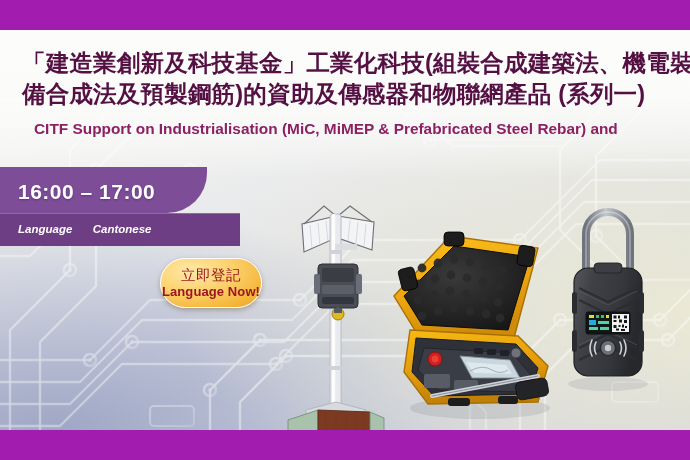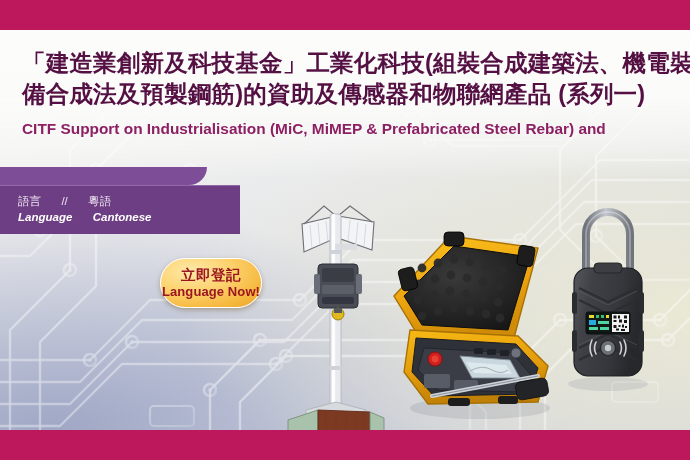--- a/index.html
+++ b/index.html
@@ -1,20 +1,20 @@
 <!DOCTYPE html>
 <html><head>
 <meta charset="utf-8">
 <style>
   html,body{margin:0;padding:0;}
   body{
     width:690px;height:460px;background:#ffffff;overflow:hidden;
     font-family:"Liberation Sans","DejaVu Sans",sans-serif;
   }
-  #stage{position:relative;width:690px;height:460px;background:#be185d;}
+  #stage{position:relative;width:690px;height:460px;background:#a21caf;}
 
   
   .banner{
     position:absolute;left:0;top:30px;width:690px;height:400px;overflow:hidden;
     background:
       radial-gradient(120% 90% at 100% 70%, rgba(236,234,212,.95) 0%, rgba(236,234,212,.55) 32%, rgba(236,234,212,0) 62%),
       radial-gradient(95% 80% at 8% 100%, rgba(146,155,190,.80) 0%, rgba(160,168,198,.45) 38%, rgba(160,168,198,0) 70%),
       linear-gradient(165deg,#fbfbfa 0%,#f2f2f0 22%,#e6e7ea 48%,#d2d6e2 72%,#cfd2dd 100%);
   }
   
@@ -26,21 +26,21 @@
   }
 
   
   .titles{position:absolute;left:22px;top:18px;width:660px;z-index:6;}
   .t-zh{
     font-weight:700;color:#551043;letter-spacing:.2px;
     font-size:23.5px;line-height:31px;margin:0;white-space:nowrap;
   }
   .t-en{
     font-weight:700;color:#8d1f63;font-size:15.4px;line-height:22px;
-    margin:8px 0 0 0;max-width:620px;
+    margin:8px 0 0 12px;max-width:620px;
   }
 
   
   .panel{position:absolute;left:0;top:137px;width:240px;z-index:7;}
   .panel-top{
     background:#7d4d98;border-bottom-right-radius:40px;
     padding:10px 14px 8px 18px;width:207px;box-sizing:border-box;
   }
   .date{
     color:#ffffff;font-weight:700;font-size:30px;line-height:36px;
@@ -61,21 +61,21 @@
   
   .register{
     position:absolute;left:160px;top:228px;z-index:9;
     width:100px;height:48px;border-radius:26px;
     background:radial-gradient(ellipse at 30% 25%, #ffe9a8 0%, #fdd472 38%, #f5b73c 76%, #e8a32a 100%);
     border:1.5px solid #ffffff;
     box-shadow:0 2px 5px rgba(90,60,10,.35);
     display:flex;flex-direction:column;align-items:center;justify-content:center;
     cursor:pointer;
   }
-  .register .zh{color:#9c1622;font-weight:700;font-size:14.5px;line-height:17px;letter-spacing:.5px;text-align:right;}
+  .register .zh{color:#9c1622;font-weight:400;font-size:14.5px;line-height:17px;letter-spacing:.5px;text-align:right;}
   .register .en{color:#9c1622;font-weight:700;font-size:13px;line-height:15px;letter-spacing:.1px;}
 
   
   .prod{position:absolute;z-index:4;}
   .prod svg{display:block;}
   #mast{left:278px;top:168px;}
   #case{left:388px;top:196px;}
   #lock{left:548px;top:158px;}
 </style>
 </head>
@@ -381,29 +381,23 @@
     </div>
 
     <div class="titles">
       <div class="t-zh">「建造業創新及科技基金」工業化科技(組裝合成建築法、機電裝</div>
       <div class="t-zh">備合成法及預製鋼筋)的資助及傳感器和物聯網產品 (系列一)</div>
       <div class="t-en">CITF Support on Industrialisation (MiC, MiMEP &amp; Prefabricated Steel Rebar) and</div>
     </div>
 
     <div class="panel">
       <div class="panel-top">
+        <div class="time">16:00 – 17:00</div>
       </div>
       <div class="panel-bottom">
-        <div class="lang-row">
-          <span>語言</span>
-          <span class="gap"></span>
-          <span>//</span>
-          <span class="gap"></span>
-          <span>粵語</span>
-        </div>
         <div class="lang-row en">
           <span>Language</span>
           <span class="gap"></span>
           <span>Cantonese</span>
         </div>
       </div>
     </div>
 
     <div class="register" role="button" tabindex="0">
       <span class="zh">立即登記</span>

